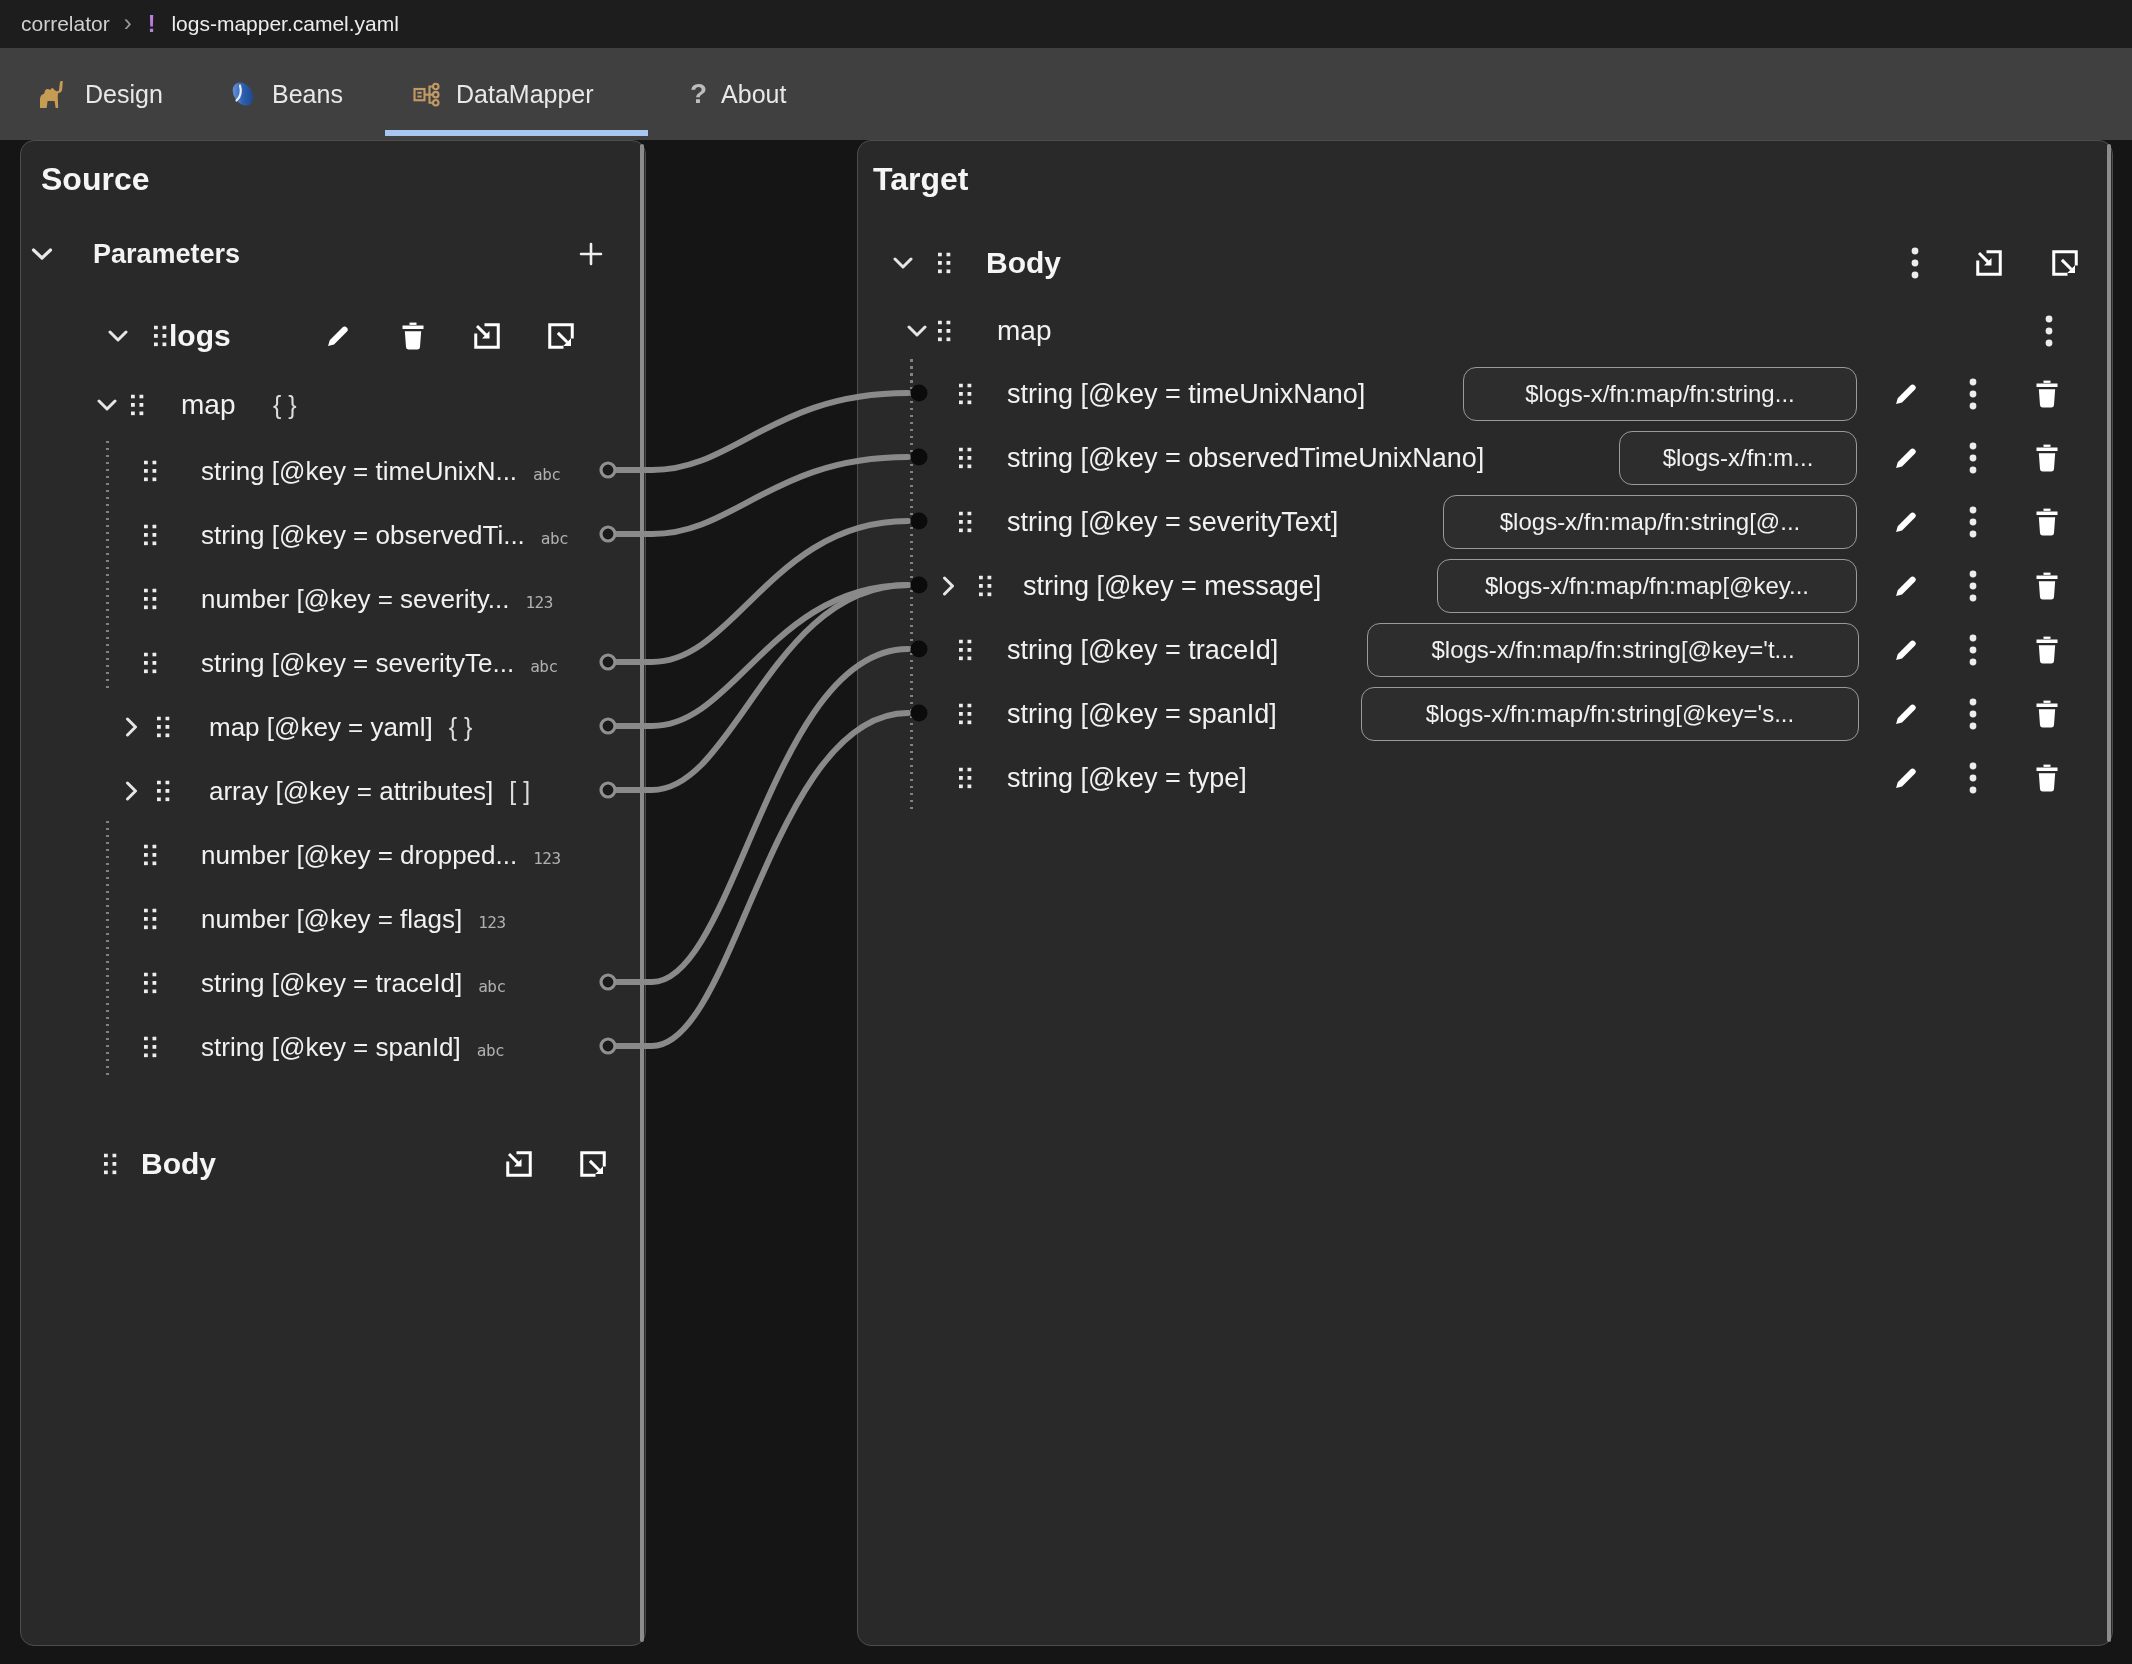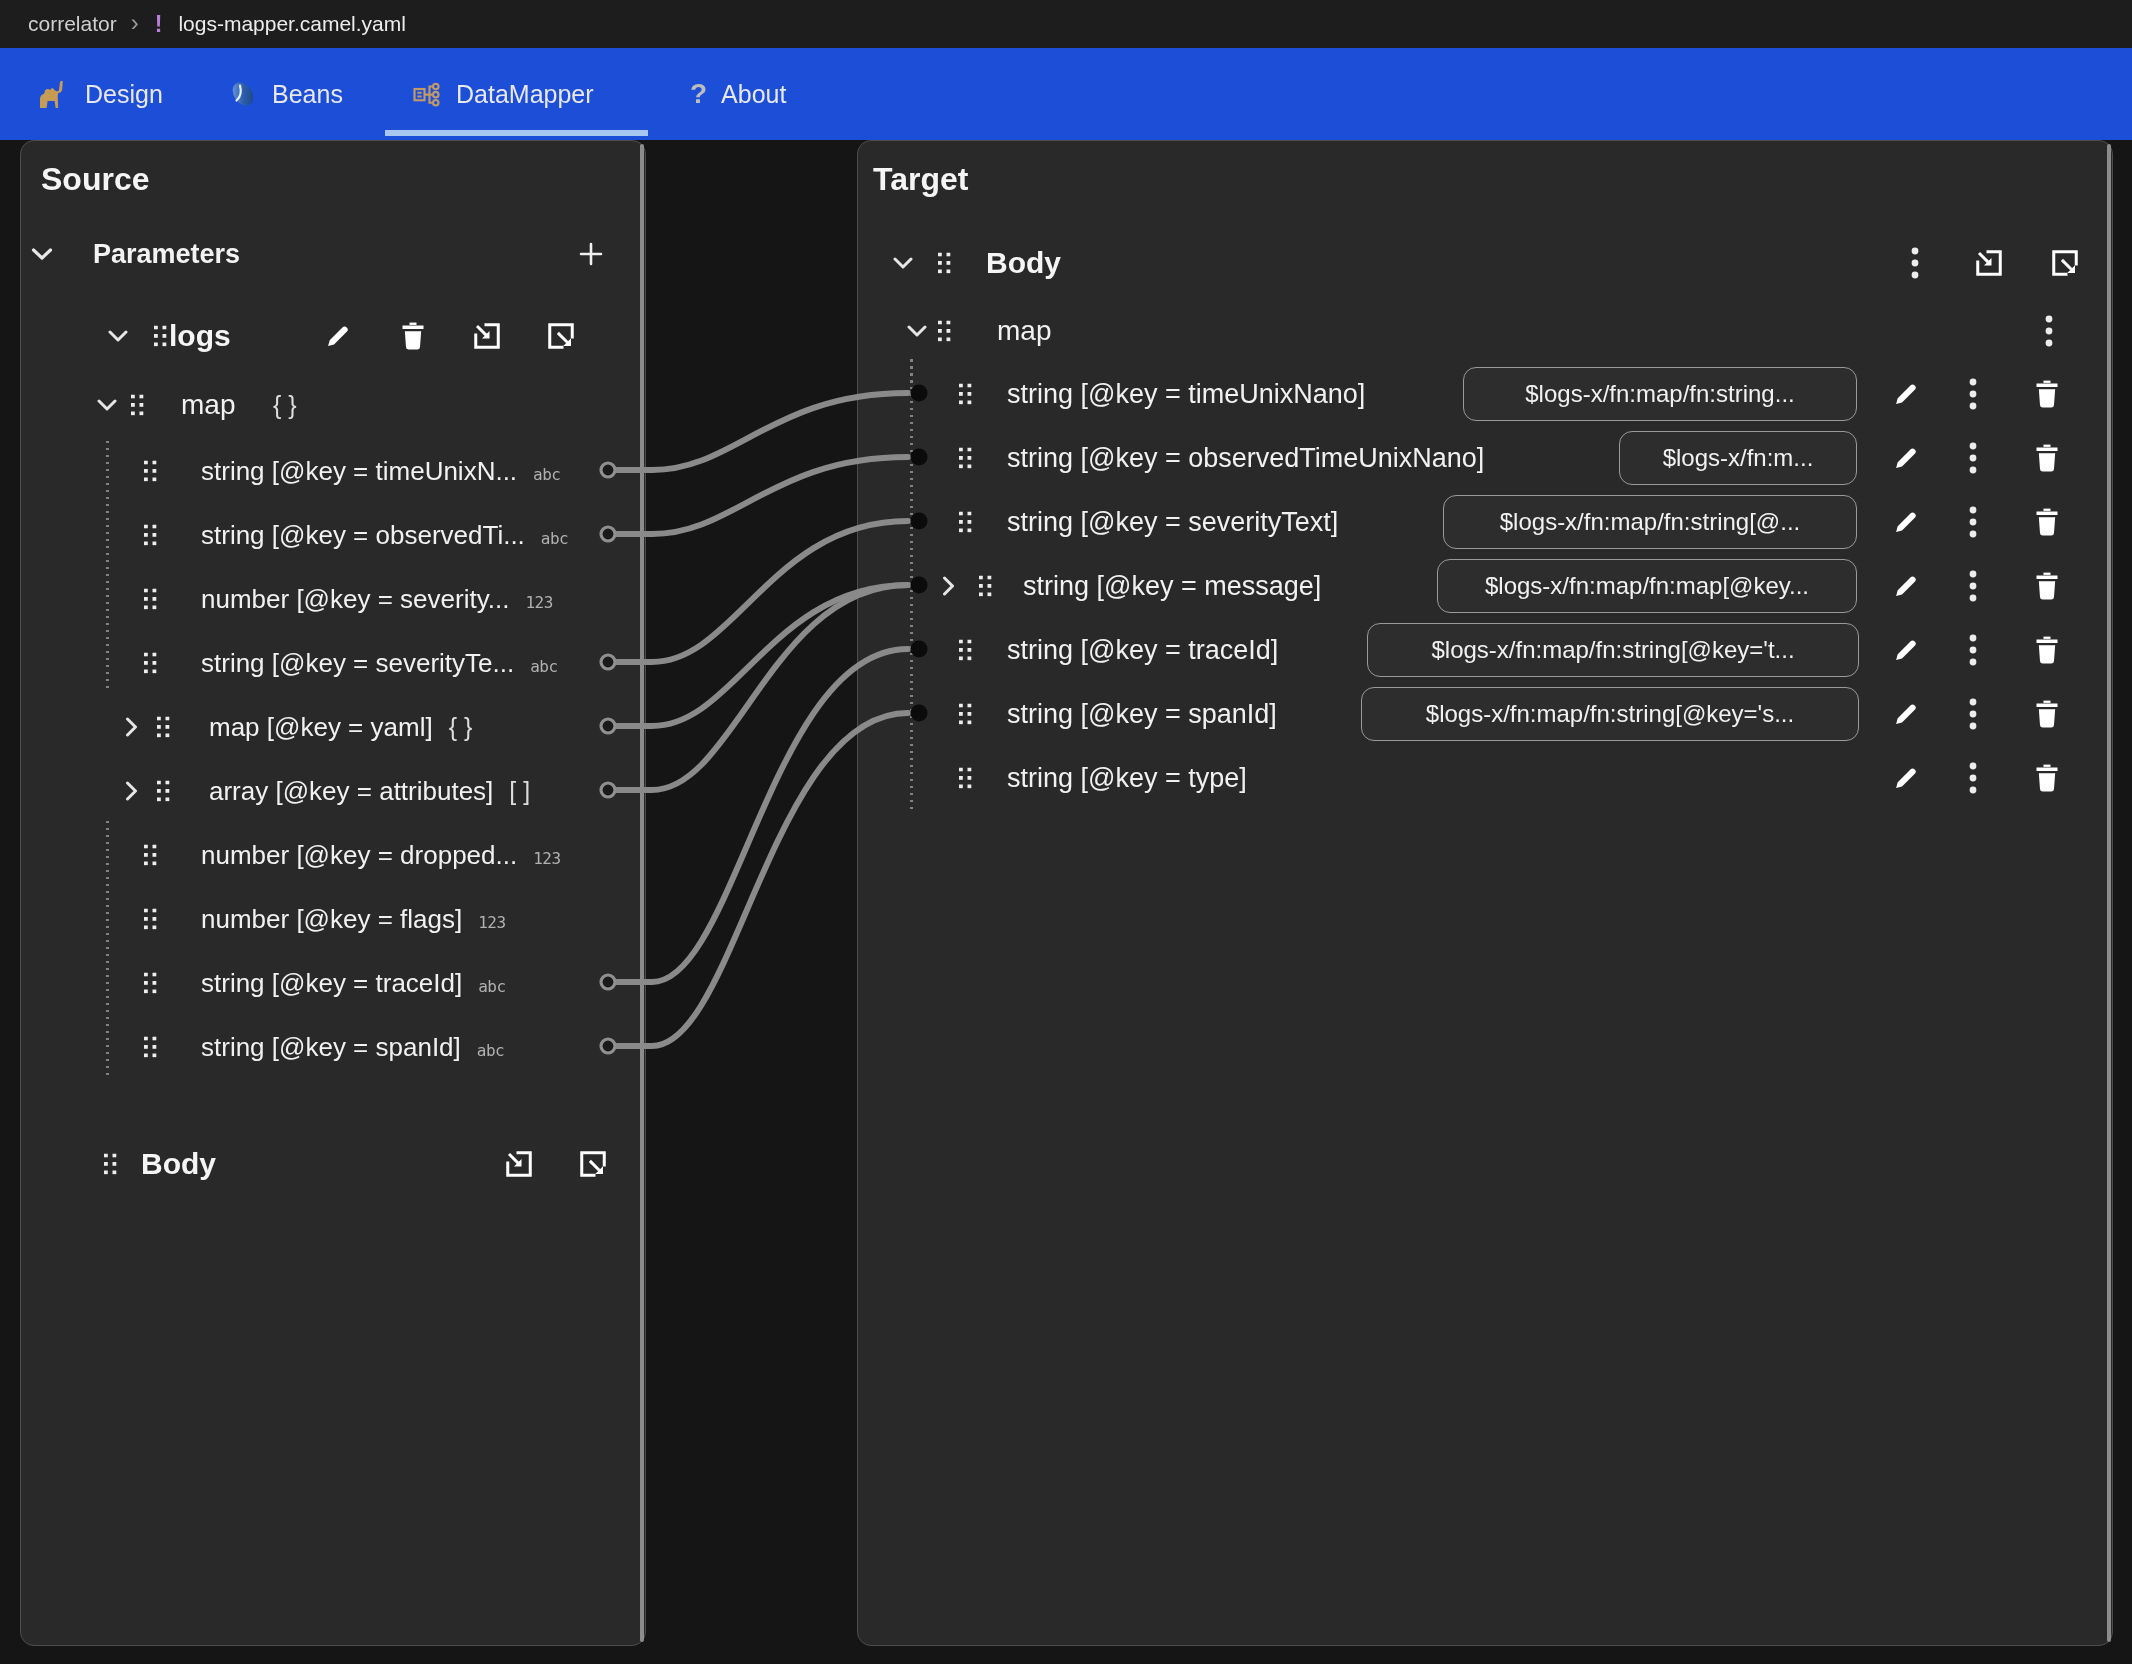--- a/index.html
+++ b/index.html
@@ -1,27 +1,27 @@
 <!DOCTYPE html>
 <html><head>
 <meta charset="utf-8">
 <style>
   html,body{margin:0;padding:0;background:#151515;}
   body{width:2132px;height:1664px;position:relative;overflow:hidden;
        font-family:"Liberation Sans",sans-serif;color:#f1f1f1;
        -webkit-font-smoothing:antialiased;}
   
   .topbar{position:absolute;left:0;top:0;width:2132px;height:48px;background:#1d1d1d;
-          display:flex;align-items:center;padding-left:28px;box-sizing:border-box;gap:14px;}
+          display:flex;align-items:center;padding-left:21px;box-sizing:border-box;gap:14px;}
   .crumb{font-size:21px;color:#cfcfcf;}
   .crumb-sep{font-size:24px;color:#9a9a9a;margin-top:-3px;}
   .warn{font-size:23px;font-weight:700;color:#b87fd9;margin:0 2px;}
   .crumb-file{font-size:21px;color:#ececec;}
   
-  .tabs{position:absolute;left:0;top:48px;width:2132px;height:92px;background:#1d4ed8;}
+  .tabs{position:absolute;left:0;top:48px;width:2132px;height:92px;background:#404040;}
   .tab{position:absolute;top:0;height:92px;display:flex;align-items:center;gap:14px;
        font-size:25px;color:#e8e8e8;cursor:pointer;}
   .tab .ticon{display:flex;align-items:center;}
   .tab-underline{position:absolute;left:385px;top:82px;width:263px;height:6px;background:#a7c7f0;}
   
   .panel{position:absolute;top:140px;height:1506px;background:#292929;
          border:1.5px solid #4d4d4d;border-radius:14px;box-sizing:border-box;}
   #source-panel{left:20px;width:626px;}
   #target-panel{left:857px;width:1256px;}
   .scrollstrip{position:absolute;right:1px;top:3px;bottom:3px;width:4px;background:#8c8c8c;border-radius:2px;}

